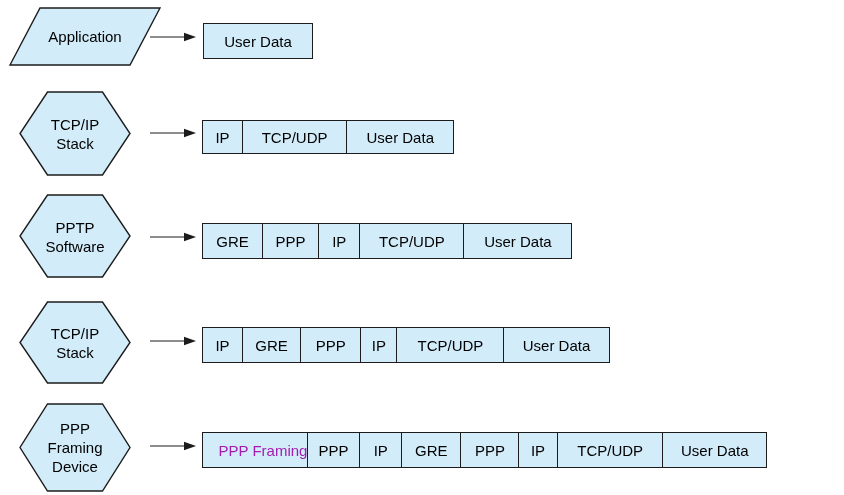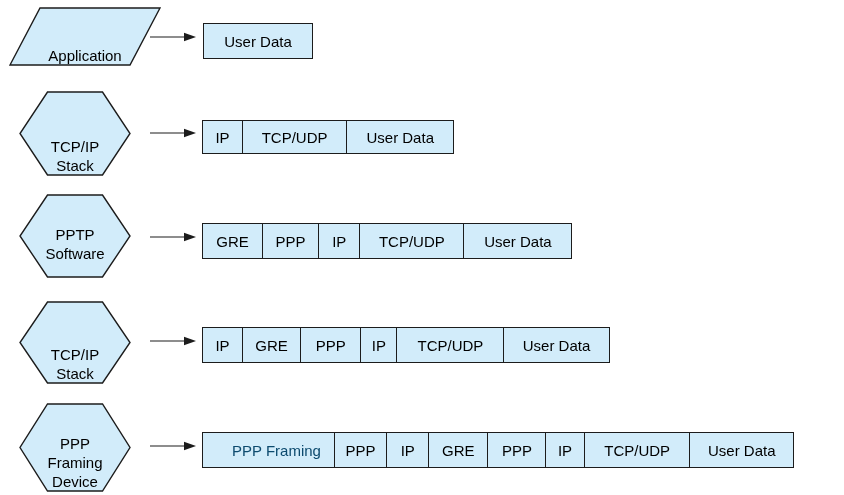--- a/index.html
+++ b/index.html
@@ -1,20 +1,20 @@
 <!DOCTYPE html>
 <html><head>
 <meta charset="utf-8">
 <style>
   html,body{margin:0;padding:0;background:#ffffff;}
   body{font-family:"Liberation Sans",sans-serif;}
   #diagram{position:relative;width:844px;height:495px;background:#ffffff;overflow:hidden;}
   .abs{position:absolute;}
   .shape-label{
-    display:flex;flex-direction:column;align-items:center;justify-content:flex-end;
+    display:flex;flex-direction:column;align-items:center;justify-content:center;
     font-size:15px;line-height:19px;color:#000;text-align:center;pointer-events:none;
   }
   .packet-strip{display:flex;}
   .packet-cell{
     box-sizing:border-box;border:1.4px solid #1c1c1c;margin-left:-1.4px;
     display:flex;align-items:center;justify-content:center;
     font-size:15px;color:#000;white-space:nowrap;margin-top:8px;
   }
   .packet-cell:first-child{margin-left:0;}
 </style>
@@ -47,21 +47,21 @@
       <polygon points="34,1.8 46,6 34,10.2" fill="#1c1c1c"></polygon>
     </svg>
     <div class="packet-strip abs" style="left: 202px; top: 112px; height: 42px;">
       <div class="packet-cell" style="width: 41px; background: rgb(210, 236, 250); border-color: rgb(28, 28, 28); color: rgb(0, 0, 0);">IP</div>
       <div class="packet-cell" style="width: 106px; background: rgb(210, 236, 250); border-color: rgb(28, 28, 28); color: rgb(0, 0, 0);">TCP/UDP</div>
       <div class="packet-cell" style="width: 108px; background: rgb(210, 236, 250); border-color: rgb(28, 28, 28); color: rgb(0, 0, 0);">User Data</div>
     </div>
     <svg width="112" height="84" class="abs" style="left: 19px; top: 194px;">
       <polygon points="28.5,1 83.5,1 111,42 83.5,83 28.5,83 1,42" fill="#D2ECFA" stroke="#1c1c1c" stroke-width="1.4"></polygon>
     </svg>
-    <div class="shape-label abs" style="left: 20px; top: 181px; width: 110px; height: 82px; color: rgb(0, 0, 0);">
+    <div class="shape-label abs" style="left: 20px; top: 196px; width: 110px; height: 82px; color: rgb(0, 0, 0);">
       <div>PPTP</div>
       <div>Software</div>
     </div>
     <svg width="46" height="12" class="abs" style="left: 150px; top: 231px;">
       <line x1="0" y1="6" x2="34" y2="6" stroke="#1c1c1c" stroke-width="1.2"></line>
       <polygon points="34,1.8 46,6 34,10.2" fill="#1c1c1c"></polygon>
     </svg>
     <div class="packet-strip abs" style="left: 202px; top: 215px; height: 44px;">
       <div class="packet-cell" style="width: 61px; background: rgb(210, 236, 250); border-color: rgb(28, 28, 28); color: rgb(0, 0, 0);">GRE</div>
       <div class="packet-cell" style="width: 58px; background: rgb(210, 236, 250); border-color: rgb(28, 28, 28); color: rgb(0, 0, 0);">PPP</div>
@@ -94,21 +94,21 @@
     <div class="shape-label abs" style="left: 20px; top: 404px; width: 110px; height: 87px; color: rgb(0, 0, 0);">
       <div>PPP</div>
       <div>Framing</div>
       <div>Device</div>
     </div>
     <svg width="46" height="12" class="abs" style="left: 150px; top: 440px;">
       <line x1="0" y1="6" x2="34" y2="6" stroke="#1c1c1c" stroke-width="1.2"></line>
       <polygon points="34,1.8 46,6 34,10.2" fill="#1c1c1c"></polygon>
     </svg>
     <div class="packet-strip abs" style="left: 202px; top: 424px; height: 44px;">
-      <div class="packet-cell" style="width: 133px; background: rgb(210, 236, 250); border-color: rgb(28, 28, 28); color: #0c4a6e; padding-left: 16px;">PPP Framing</div>
+      <div class="packet-cell" style="width: 106px; background: rgb(210, 236, 250); border-color: rgb(28, 28, 28); color: #a21caf; padding-left: 16px;">PPP Framing</div>
       <div class="packet-cell" style="width: 54px; background: rgb(210, 236, 250); border-color: rgb(28, 28, 28); color: rgb(0, 0, 0);">PPP</div>
       <div class="packet-cell" style="width: 43px; background: rgb(210, 236, 250); border-color: rgb(28, 28, 28); color: rgb(0, 0, 0);">IP</div>
       <div class="packet-cell" style="width: 61px; background: rgb(210, 236, 250); border-color: rgb(28, 28, 28); color: rgb(0, 0, 0);">GRE</div>
       <div class="packet-cell" style="width: 59px; background: rgb(210, 236, 250); border-color: rgb(28, 28, 28); color: rgb(0, 0, 0);">PPP</div>
       <div class="packet-cell" style="width: 40px; background: rgb(210, 236, 250); border-color: rgb(28, 28, 28); color: rgb(0, 0, 0);">IP</div>
       <div class="packet-cell" style="width: 107px; background: rgb(210, 236, 250); border-color: rgb(28, 28, 28); color: rgb(0, 0, 0);">TCP/UDP</div>
       <div class="packet-cell" style="width: 105px; background: rgb(210, 236, 250); border-color: rgb(28, 28, 28); color: rgb(0, 0, 0);">User Data</div>
     </div>
   </div>
 

